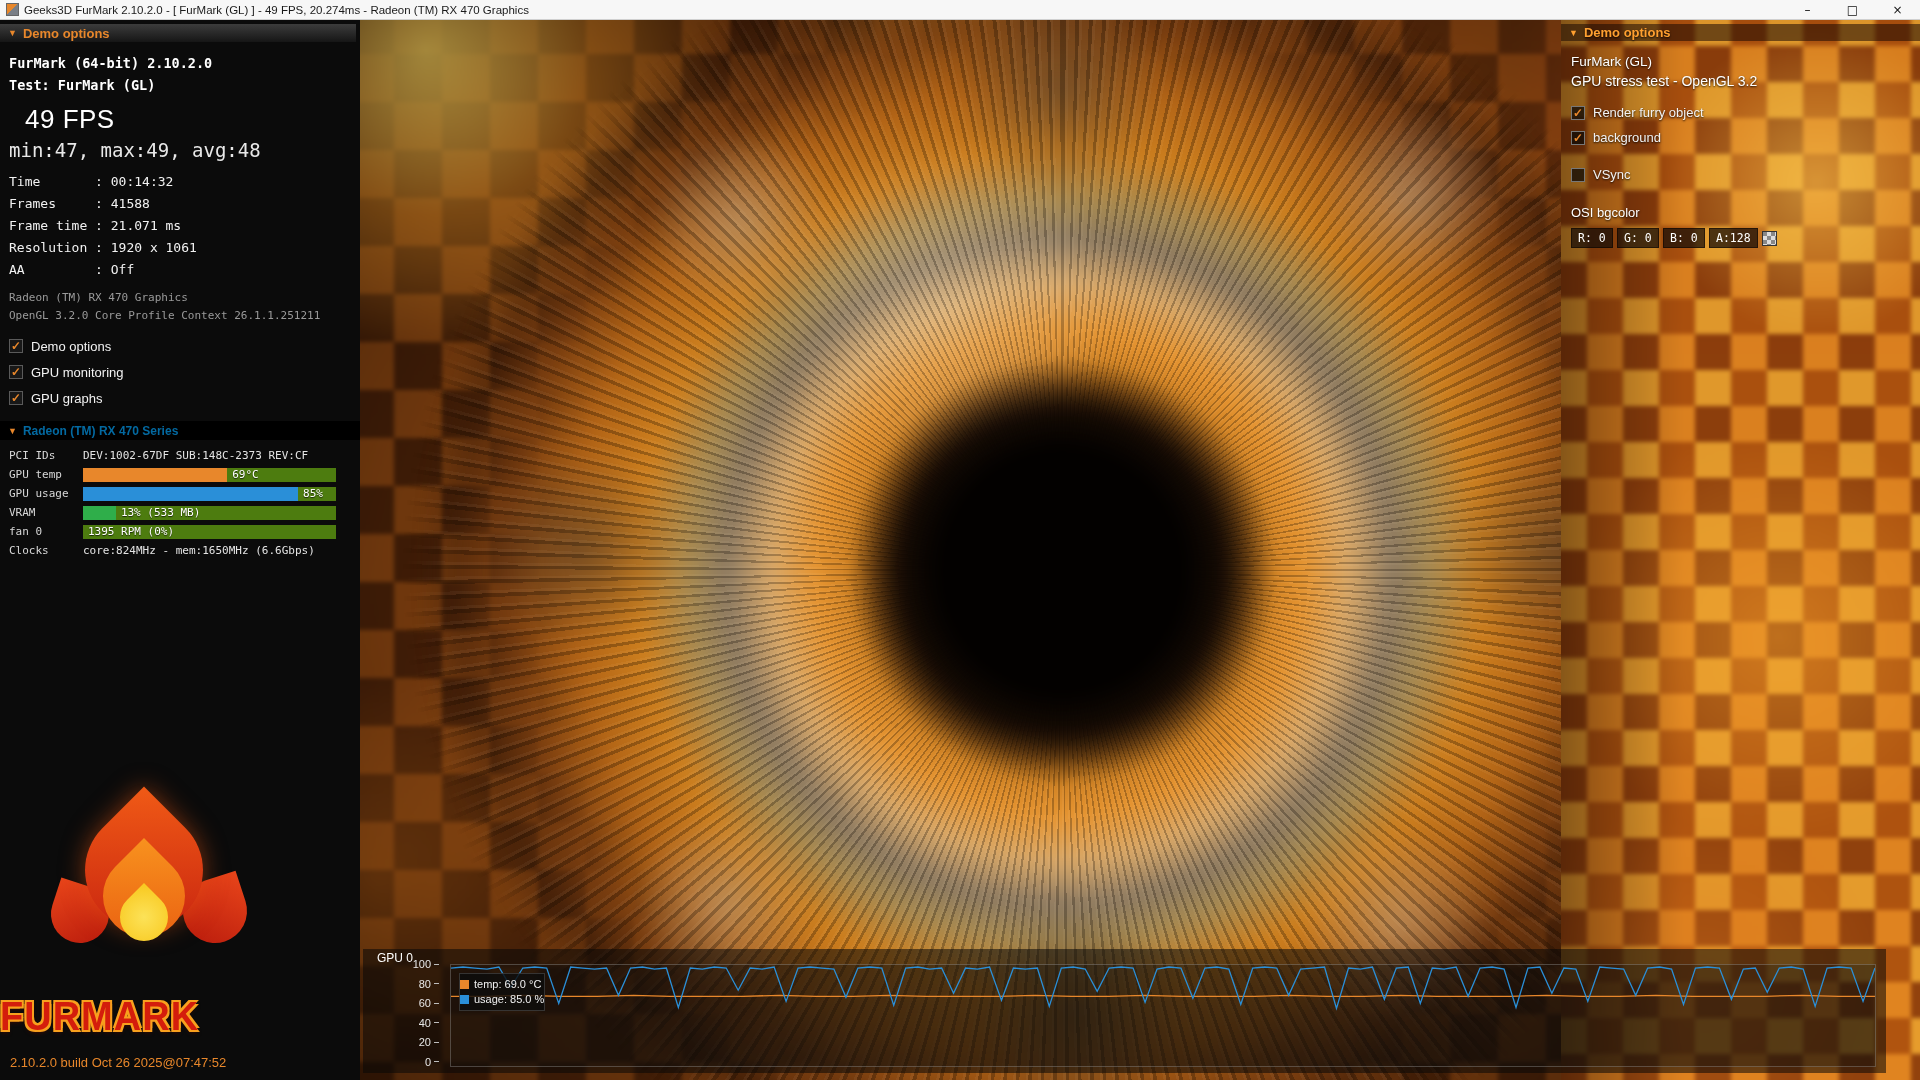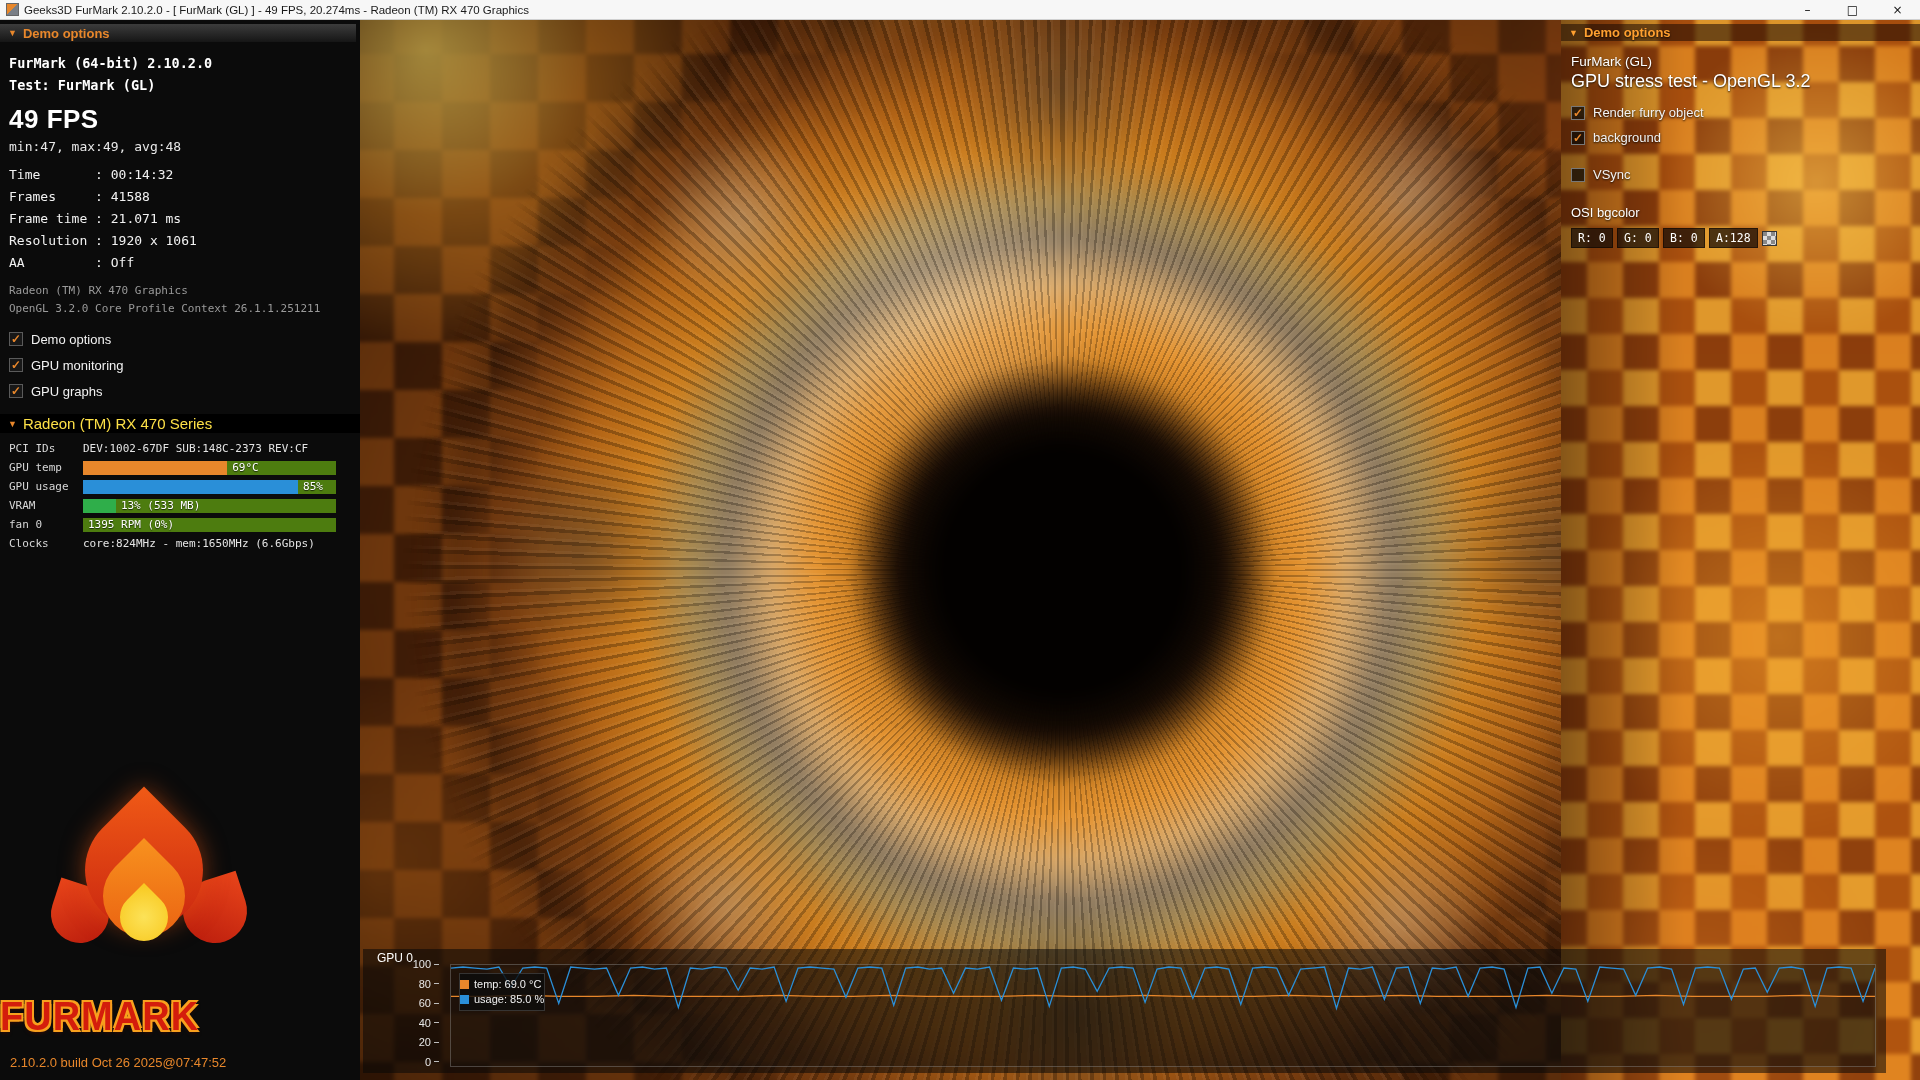--- a/index.html
+++ b/index.html
@@ -58,35 +58,35 @@
 
   
   .left-panel { position:absolute; left:0; top:0; bottom:0; width:360px; background:#0b0b0b;
     z-index:30; color:#f0f0f0; overflow:hidden; }
   .panel-hdr { height:18px; display:flex; align-items:center; gap:6px; padding-left:8px;
     background:linear-gradient(#3c3c3c,#161616); margin:4px 4px 0 0; }
   .panel-hdr .tri { color:#e8872b; font-size:9px; }
   .panel-hdr .hdr-lbl { color:#e8872b; font-size:13px; font-weight:bold; }
   .lp-body { padding:10px 0 0 9px; }
   .boldline { font-family:"DejaVu Sans Mono", monospace; font-weight:bold; font-size:13.5px; line-height:22px; color:#fff; }
-  .fps-big { font-size:26px; font-weight:bold; color:#fff; margin:8px 0 4px 0; letter-spacing:0.5px; }
-  .fps-mm { font-family:"DejaVu Sans Mono", monospace; font-size:13px; color:#e8e8e8; margin-bottom:10px; }
+  .fps-big { font-size:26px; font-weight:normal; color:#fff; margin:8px 0 4px 16px; letter-spacing:0.5px; }
+  .fps-mm { font-family:"DejaVu Sans Mono", monospace; font-size:19px; color:#e8e8e8; margin-bottom:10px; }
   .stat-line { display:block; white-space:pre; font-family:"DejaVu Sans Mono", monospace;
     font-size:13px; line-height:22px; color:#f2f2f2; }
   .gpu-info { margin-top:8px; font-family:"DejaVu Sans Mono", monospace; font-size:11px;
     line-height:18px; color:#9a9a9a; }
   .check-row { display:flex; align-items:center; gap:8px; height:26px; cursor:default; }
   .cbox { width:14px; height:14px; background:#181818; border:1px solid #5a5a5a;
     display:flex; align-items:center; justify-content:center; flex:0 0 auto; }
   .cbox .tick { color:#e8872b; font-size:12px; font-weight:bold; line-height:1; }
   .clabel { font-size:13px; color:#f2f2f2; }
   .gpu-hdr { height:19px; display:flex; align-items:center; gap:6px; padding-left:8px;
     background:#000; margin:10px 0 6px 0; }
   .gpu-hdr .tri { color:#e8872b; font-size:9px; }
-  .gpu-hdr .hdr-lbl { color:#fde047; font-size:15px; font-weight:normal; }
+  .gpu-hdr .hdr-lbl { color:#0369a1; font-size:12px; font-weight:bold; }
   .meter-row { display:flex; align-items:center; height:19px; padding-left:9px; }
   .meter-lab { width:74px; flex:0 0 auto; font-family:"DejaVu Sans Mono", monospace;
     font-size:11px; color:#d8d8d8; }
   .meter { position:relative; width:253px; height:14px; background:#4d7c0f; overflow:hidden; }
   .meter-fill { position:absolute; left:0; top:0; bottom:0; width:0; }
   .meter-text { position:absolute; top:0; line-height:14px; font-family:"DejaVu Sans Mono", monospace;
     font-size:11px; color:#fff; white-space:nowrap; text-shadow:0 1px 1px rgba(0,0,0,.7); }
   .kv-text { font-family:"DejaVu Sans Mono", monospace; font-size:11px; color:#e4e4e4; white-space:nowrap; }
 
   
@@ -112,21 +112,21 @@
       radial-gradient(circle 300px at 60% 58%, rgba(250,170,50,0.45), rgba(0,0,0,0) 70%),
       radial-gradient(circle 260px at 40% 90%, rgba(220,120,30,0.40), rgba(0,0,0,0) 70%),
       conic-gradient(rgba(160,70,12,0.6) 0 25%, rgba(240,150,40,0.6) 0 50%, rgba(110,40,8,0.6) 0 75%, rgba(250,190,60,0.6) 0) 0 0 / 72px 72px,
       linear-gradient(#b05810,#c96a14); }
   .rp-hdr { position:absolute; left:0; right:0; top:4px; height:17px; display:flex; align-items:center;
     gap:6px; padding-left:8px; background:rgba(25,10,3,0.55); }
   .rp-hdr .tri { color:#ffa030; font-size:9px; }
   .rp-hdr .hdr-lbl { color:#ffa030; font-size:13px; font-weight:bold; text-shadow:0 1px 2px rgba(0,0,0,.8); }
   .rp-content { position:absolute; left:10px; right:8px; top:32px; color:#fff; }
   .rp-title { font-size:13.5px; line-height:20px; text-shadow:0 1px 2px rgba(0,0,0,.85); }
-  .rp-sub { font-size:18px; line-height:18px; text-shadow:0 1px 2px rgba(0,0,0,.85); }
+  .rp-sub { font-size:14px; line-height:18px; text-shadow:0 1px 2px rgba(0,0,0,.85); }
   .rp-content .check-row { height:25px; }
   .rp-content .cbox { background:rgba(20,12,6,.8); border-color:#777; }
   .rp-content .clabel { text-shadow:0 1px 2px rgba(0,0,0,.85); }
   .vsync-gap { margin-top:12px; }
   .bgcolor-lbl { margin-top:18px; font-size:13px; text-shadow:0 1px 2px rgba(0,0,0,.85); }
   .channels { margin-top:8px; display:flex; align-items:center; gap:4px; }
   .chan { background:rgba(25,15,8,.75); border:1px solid rgba(0,0,0,.45); color:#fff;
     font-family:"DejaVu Sans Mono", monospace; font-size:11.5px; padding:2px 6px; min-width:42px;
     text-align:left; }
   .alpha-swatch { width:15px; height:15px; border:1px solid #333;

